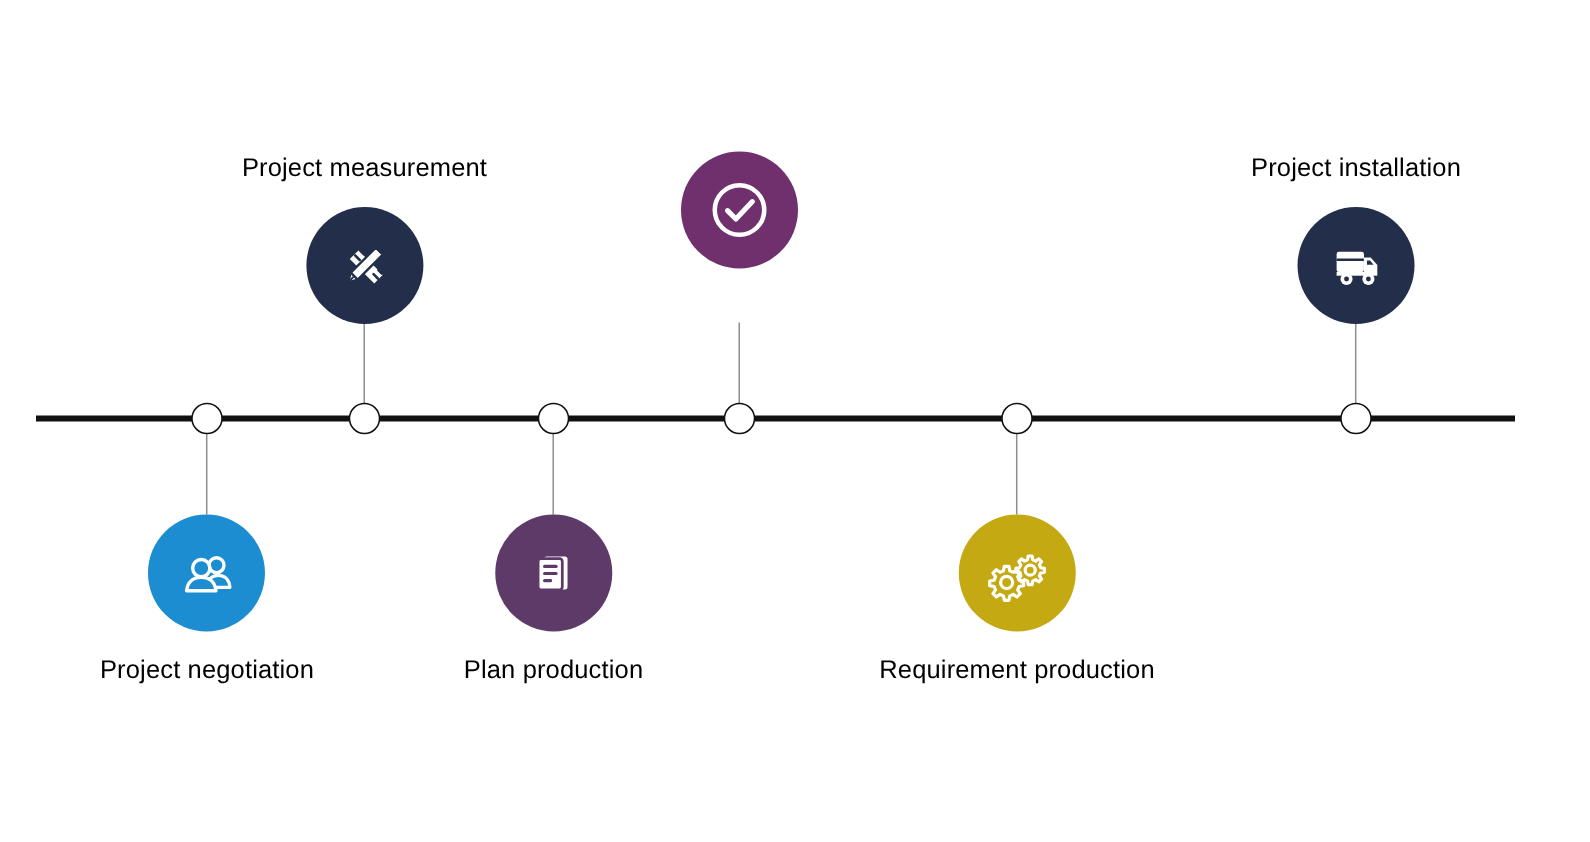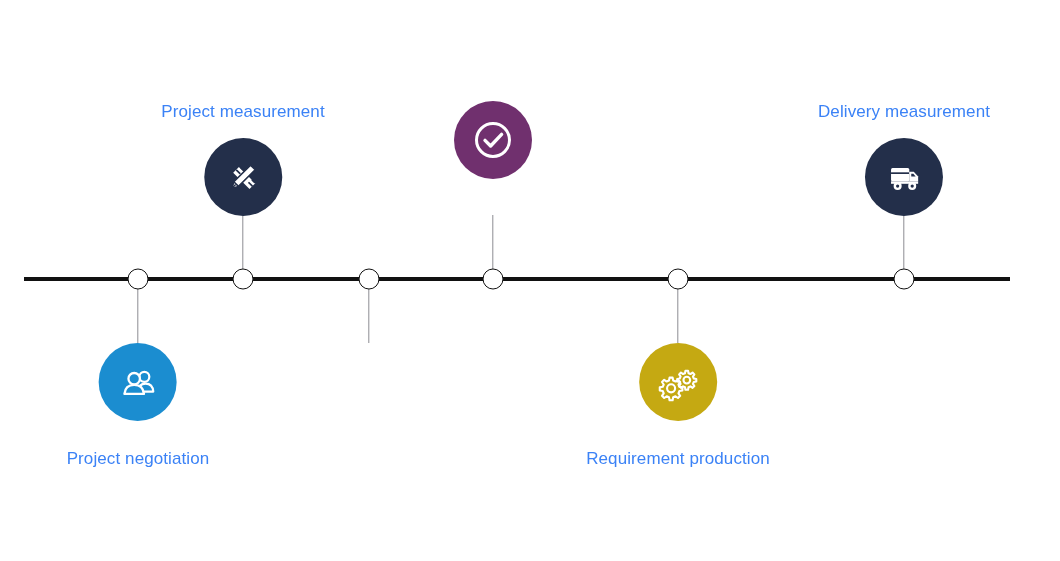--- a/index.html
+++ b/index.html
@@ -76,29 +76,29 @@
     justify-content: center;
     flex: none;
   }
   .icon-bubble svg {
     display: block;
   }
 
   .milestone-label {
     font-size: 17px;
     line-height: 22px;
-    color: #3b82f6;
+    color: #000000;
     white-space: nowrap;
     text-align: center;
     letter-spacing: 0.1px;
   }
   .milestone.above .milestone-label { margin-bottom: 15px; order: 0; }
   .milestone.above .icon-bubble { order: 1; }
   .milestone.below .icon-bubble { order: 0; }
-  .milestone.below .milestone-label { margin-top: 27px; order: 1; }
+  .milestone.below .milestone-label { margin-top: 15px; order: 1; }
 </style>
 </head>
 <body>
 
 <div id="timeline-canvas">
 
   <div class="axis-line"></div>
 
   <div class="axis-node" style="left:138px;"></div>
   <div class="axis-node" style="left:243px;"></div>
@@ -140,21 +140,21 @@
       <span>
         <svg width="48" height="48" viewBox="0 0 48 48" fill="none">
           <circle cx="24" cy="24" r="16.5" stroke="#ffffff" stroke-width="3"></circle>
           <path d="M16.0 24.4 L21.6 30.0 L32.6 18.4" stroke="#ffffff" stroke-width="3.4" stroke-linecap="round" stroke-linejoin="round"></path>
         </svg>
       </span>
     </div>
   </div>
 
   <div class="milestone above" style="left:904px; top:101px;">
-    <div class="milestone-label">Delivery measurement</div>
+    <div class="milestone-label">Project installation</div>
     <div class="icon-bubble" style="background:#232f4a;">
       <span>
         <svg width="46" height="46" viewBox="0 0 48 48" fill="none">
 
           <rect x="10.5" y="14.5" width="19" height="14" rx="1.6" fill="#ffffff"></rect>
           <path d="M10.5 20.0 H29.5" stroke="#232f4a" stroke-width="1.8"></path>
 
           <path d="M29.5 18.5 H34.2 L38.8 23.6 V28.5 H29.5 Z" fill="#ffffff"></path>
           <path d="M31.6 20.6 h2.2 l2.4 2.8 h-4.6 z" fill="#232f4a"></path>
 
@@ -178,20 +178,37 @@
           <path d="M24.0 34.0 c0.6-5.4 3.9-8.3 8.3-8.3 c4.6 0 7.6 3.0 8.0 8.3 z" stroke="#ffffff" stroke-width="2.3" stroke-linejoin="round"></path>
 
           <circle cx="20.4" cy="20.6" r="6.0" fill="#1b8dd0" stroke="#ffffff" stroke-width="2.4"></circle>
           <path d="M10.2 36.4 c0.6-6.2 4.6-9.4 10.2-9.4 c5.7 0 9.6 3.3 10.2 9.4 z" fill="#1b8dd0" stroke="#ffffff" stroke-width="2.4" stroke-linejoin="round"></path>
         </svg>
       </span>
     </div>
     <div class="milestone-label">Project negotiation</div>
   </div>
 
+  <div class="milestone below" style="left:369px; top:343px;">
+    <div class="icon-bubble" style="background:#5d3a68;">
+      <span>
+        <svg width="44" height="44" viewBox="0 0 48 48" fill="none">
+
+          <rect x="17.0" y="12.0" width="17.0" height="24.0" rx="2.0" fill="#ffffff"></rect>
+
+          <rect x="12.6" y="13.6" width="17.6" height="22.6" rx="2.0" fill="#ffffff" stroke="#5d3a68" stroke-width="2.0"></rect>
+
+          <rect x="16.2" y="18.0" width="10.6" height="2.3" rx="1.1" fill="#5d3a68"></rect>
+          <rect x="16.2" y="23.2" width="10.6" height="2.3" rx="1.1" fill="#5d3a68"></rect>
+          <rect x="16.2" y="28.4" width="6.6" height="2.3" rx="1.1" fill="#5d3a68"></rect>
+        </svg>
+      </span>
+    </div>
+    <div class="milestone-label">Plan production</div>
+  </div>
 
   <div class="milestone below" style="left:678px; top:343px;">
     <div class="icon-bubble" style="background:#c5a912;">
       <span>
         <svg width="46" height="46" viewBox="0 0 48 48" fill="none">
           <g stroke="#ffffff" stroke-width="2.2" fill="none" stroke-linejoin="round">
 
             <path d="M31.6 12.2 l2.7 0 0.5 2.6 2.0 0.9 2.2-1.5 1.9 1.9 -1.5 2.2 0.9 2.0 2.6 0.5 0 2.7 -2.6 0.5 -0.9 2.0 1.5 2.2 -1.9 1.9 -2.2-1.5 -2.0 0.9 -0.5 2.6 -2.7 0 -0.5-2.6 -2.0-0.9 -2.2 1.5 -1.9-1.9 1.5-2.2 -0.9-2.0 -2.6-0.5 0-2.7 2.6-0.5 0.9-2.0 -1.5-2.2 1.9-1.9 2.2 1.5 2.0-0.9 z"></path>
             <circle cx="33.0" cy="22.0" r="3.5"></circle>
 

